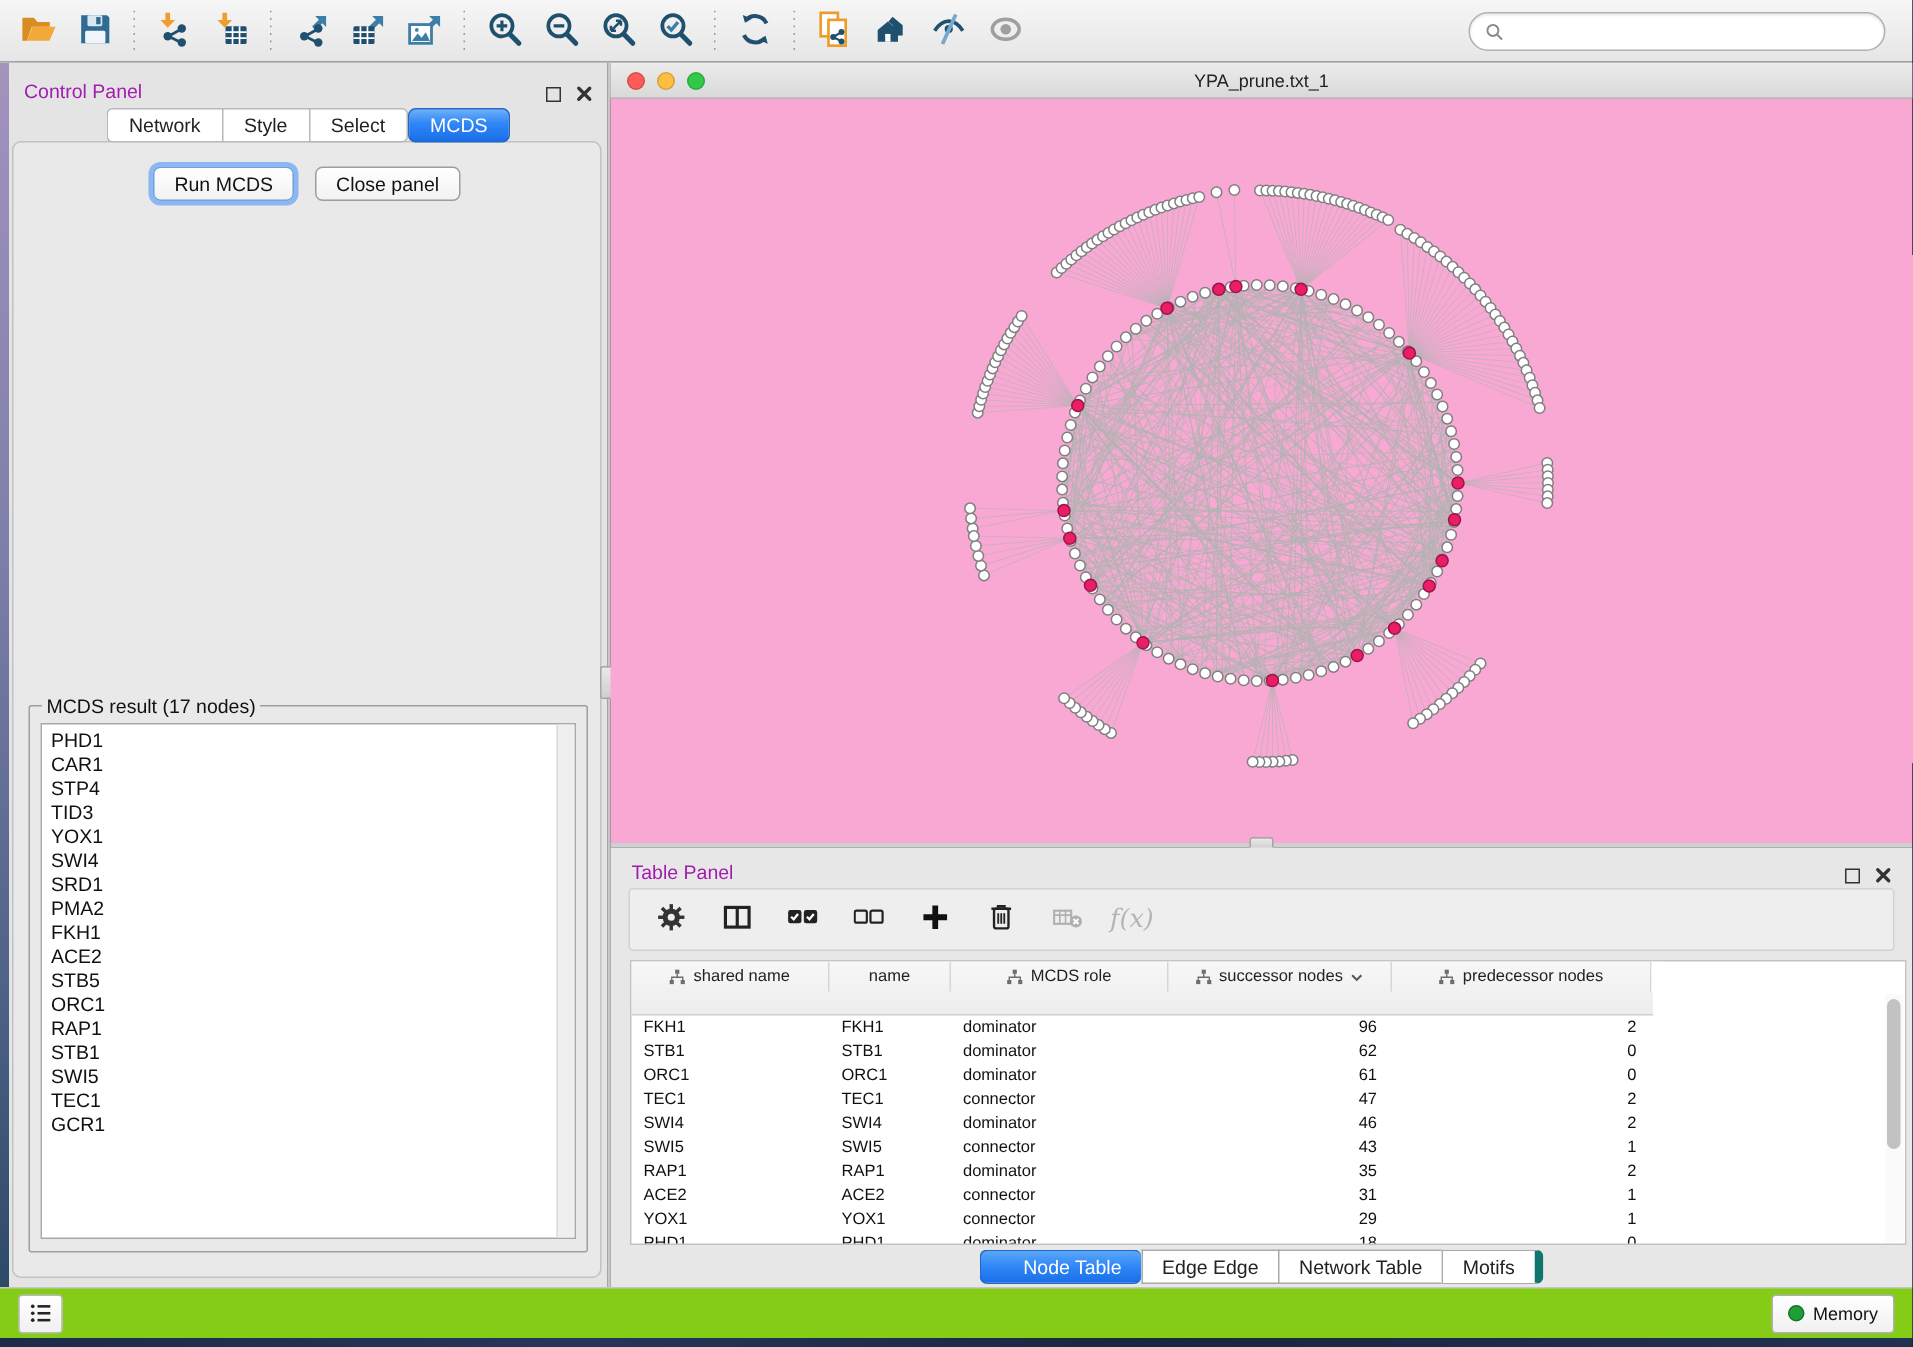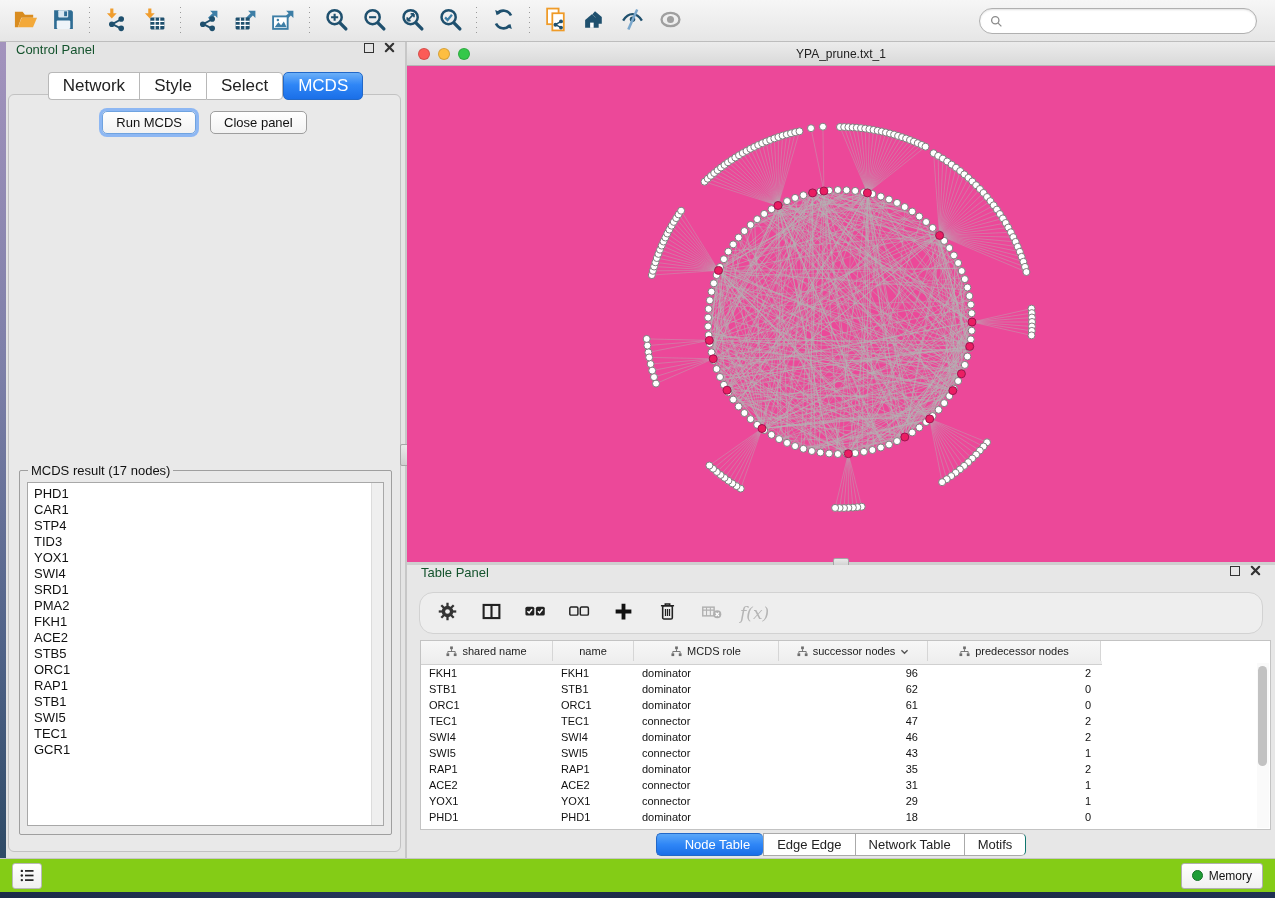--- a/index.html
+++ b/index.html
@@ -28,29 +28,29 @@
   .search-box { position:absolute; right:18px; top:8px; width:278px; height:26px;
     background:#fff; border:1px solid #b0b0b0; border-radius:13px;
     display:flex; align-items:center; padding:0 10px;
     box-shadow:inset 0 1px 2px rgba(0,0,0,.12); }
   .search-box svg { width:13px; height:13px; margin-right:6px; flex:none; }
   .search-box input { border:none; outline:none; flex:1; font-size:12px; background:transparent; }
 
   
   .control-panel { position:absolute; left:6px; top:42px; width:399px; height:816px;
     background:#e4e4e4; }
-  .panel-titlebar { height:26px; display:flex; align-items:flex-start; padding:0 10px;
-    font-size:13px; color:#14532d; }
+  .panel-titlebar { height:26px; display:flex; align-items:flex-end; padding:0 10px;
+    font-size:13px; color:#a21caf; }
   .panel-titlebar .title { flex:1; }
   .win-btns { display:flex; align-items:center; gap:10px; }
   .float-glyph { width:10px; height:10px; border:1.5px solid #333; display:inline-block; }
   .close-glyph svg { width:11px; height:11px; display:block; }
 
   .cp-tabs { display:flex; justify-content:center; margin-top:4px; position:relative; z-index:2; }
-  .cp-tab { font-size:17px; padding:3px 14px; background:#fff; border:1px solid #b8b8b8;
+  .cp-tab { font-size:13px; padding:3px 14px; background:#fff; border:1px solid #b8b8b8;
     border-right:none; color:#222; }
   .cp-tab:first-child { border-radius:4px 0 0 4px; }
   .cp-tab.last { border-right:1px solid #b8b8b8; border-radius:0 4px 4px 0; }
   .cp-tab.active { background:linear-gradient(#6cb0f8,#2f86f6 45%,#1a6fe8);
     color:#fff; border:1px solid #2268c8; border-radius:5px; }
 
   .cp-content { position:absolute; left:2px; top:52px; width:393px; height:758px;
     background:#e9e9e9; border:1px solid #c2c2c2; border-radius:6px; }
   .opt-label { text-align:center; margin-top:22px; font-size:13px; color:#111; }
   .dropdown { margin:10px auto 0; width:312px; height:24px; background:#fff;
@@ -81,63 +81,63 @@
 
   
   .vsplit { position:absolute; left:405px; top:42px; width:2px; height:816px; background:#c7c7c7; }
   .vsplit-grip { position:absolute; left:400px; top:444px; width:9px; height:22px;
     background:linear-gradient(#e9e9e9,#cfcfcf); border:1px solid #a5a5a5; border-radius:2px; }
   .hsplit { position:absolute; left:407px; top:562px; width:868px; height:3px; background:#cfcfcf; }
   .hsplit-grip { position:absolute; left:833px; top:558px; width:16px; height:9px;
     background:linear-gradient(#e9e9e9,#cfcfcf); border:1px solid #a5a5a5; border-radius:2px; }
 
   
-  .net-window { position:absolute; left:407px; top:42px; width:868px; height:520px; background:#ec4899; }
+  .net-window { position:absolute; left:407px; top:42px; width:868px; height:520px; background:#f9a8d4; }
   .net-titlebar { height:24px; background:linear-gradient(#ececec,#d9d9d9);
     border-bottom:1px solid #b5b5b5; position:relative; display:flex; align-items:center;
     justify-content:center; font-size:12px; color:#222; }
   .traffic { position:absolute; left:11px; top:6px; display:flex; gap:8px; }
   .traffic span { width:12px; height:12px; border-radius:50%; display:inline-block;
     border:1px solid rgba(0,0,0,.15); }
   .net-canvas { position:absolute; left:0; top:24px; width:868px; height:496px; }
   .net-canvas svg { display:block; }
 
   
   .table-panel { position:absolute; left:407px; top:565px; width:868px; height:293px; background:#e7e7e7; }
   .table-panel .panel-titlebar { padding:0 14px; height:24px; }
   .tbl-toolbar { margin:3px 12px 0; height:42px; background:#eeeeee;
-    border:1px solid #d2d2d2; border-radius:14px; display:flex; align-items:center;
+    border:1px solid #d2d2d2; border-radius:3px; display:flex; align-items:center;
     padding-left:12px; gap:14px; }
   .tbl-tbtn { width:30px; height:30px; display:flex; align-items:center; justify-content:center;
     background:transparent; border:none; }
   .tbl-tbtn svg { width:21px; height:21px; }
   .fx-label { font-size:17px; font-style:italic; font-family:"DejaVu Serif","Liberation Serif",serif;
     color:#b5b5b5; }
   .tbl-wrap { position:absolute; left:13px; top:75px; width:851px; height:190px;
     background:#fff; border:1px solid #c3c3c3; overflow:hidden; }
   .tbl-grid { display:grid; grid-template-columns:132px 81px 145px 149px 173px 1fr; }
-  .tbl-headrow { background:linear-gradient(#f7f7f7,#ededed); height:24px;
+  .tbl-headrow { background:linear-gradient(#f7f7f7,#ededed); height:36px;
     border-bottom:1px solid #d0d0d0; width:681px; }
   .tbl-hcell { display:flex; align-items:center; justify-content:center; gap:5px;
     font-size:11px; color:#222; border-right:1px solid #d6d6d6; height:20px; padding:0 4px;
     white-space:nowrap; overflow:hidden; }
   .tbl-hcell svg.tree { width:11px; height:11px; flex:none; }
   .tbl-hcell svg.sort { width:9px; height:7px; flex:none; }
   .tbl-row { height:16px; }
   .tbl-cell { font-size:11px; color:#111; line-height:16px; padding-left:8px;
     white-space:nowrap; overflow:hidden; }
   .tbl-cell.num { text-align:right; padding-right:10px; padding-left:0; }
   .tbl-vscroll { position:absolute; right:1px; top:22px; width:12px; height:165px; background:#fafafa; }
   .tbl-vthumb { position:absolute; left:1px; top:3px; width:9px; height:100px;
     background:#c2c2c2; border-radius:5px; }
 
   .tbl-tabs { position:absolute; left:0; right:0; top:268px; display:flex; justify-content:center; }
   .tbl-tab { font-size:13px; padding:3px 13px; background:#fff; border:1px solid #aaa;
     border-right:none; color:#222; }
-  .tbl-tab.last { border-right:1px solid #0f766e; border-radius:0 5px 5px 0; }
+  .tbl-tab.last { border-right:6px solid #0f766e; border-radius:0 5px 5px 0; }
   .tbl-tab.first { border-radius:5px 0 0 5px; }
   .tbl-tab.active { background:linear-gradient(#5aa7f8,#2f86f6 50%,#1a6fe8); color:#fff;
     border-color:#2268c8; border-radius:5px;padding-left:28px; }
 
   
   .status-bar { position:absolute; left:0; top:858px; width:1275px; height:34px;
     background:#84cc16; border-top:1px solid #c6c6c6; display:flex; align-items:center;
     padding:0 12px; }
   .sb-btn { width:30px; height:26px; background:linear-gradient(#fff,#f0f0f0);
     border:1px solid #b9b9b9; border-radius:3px; display:flex; align-items:center; justify-content:center; }

